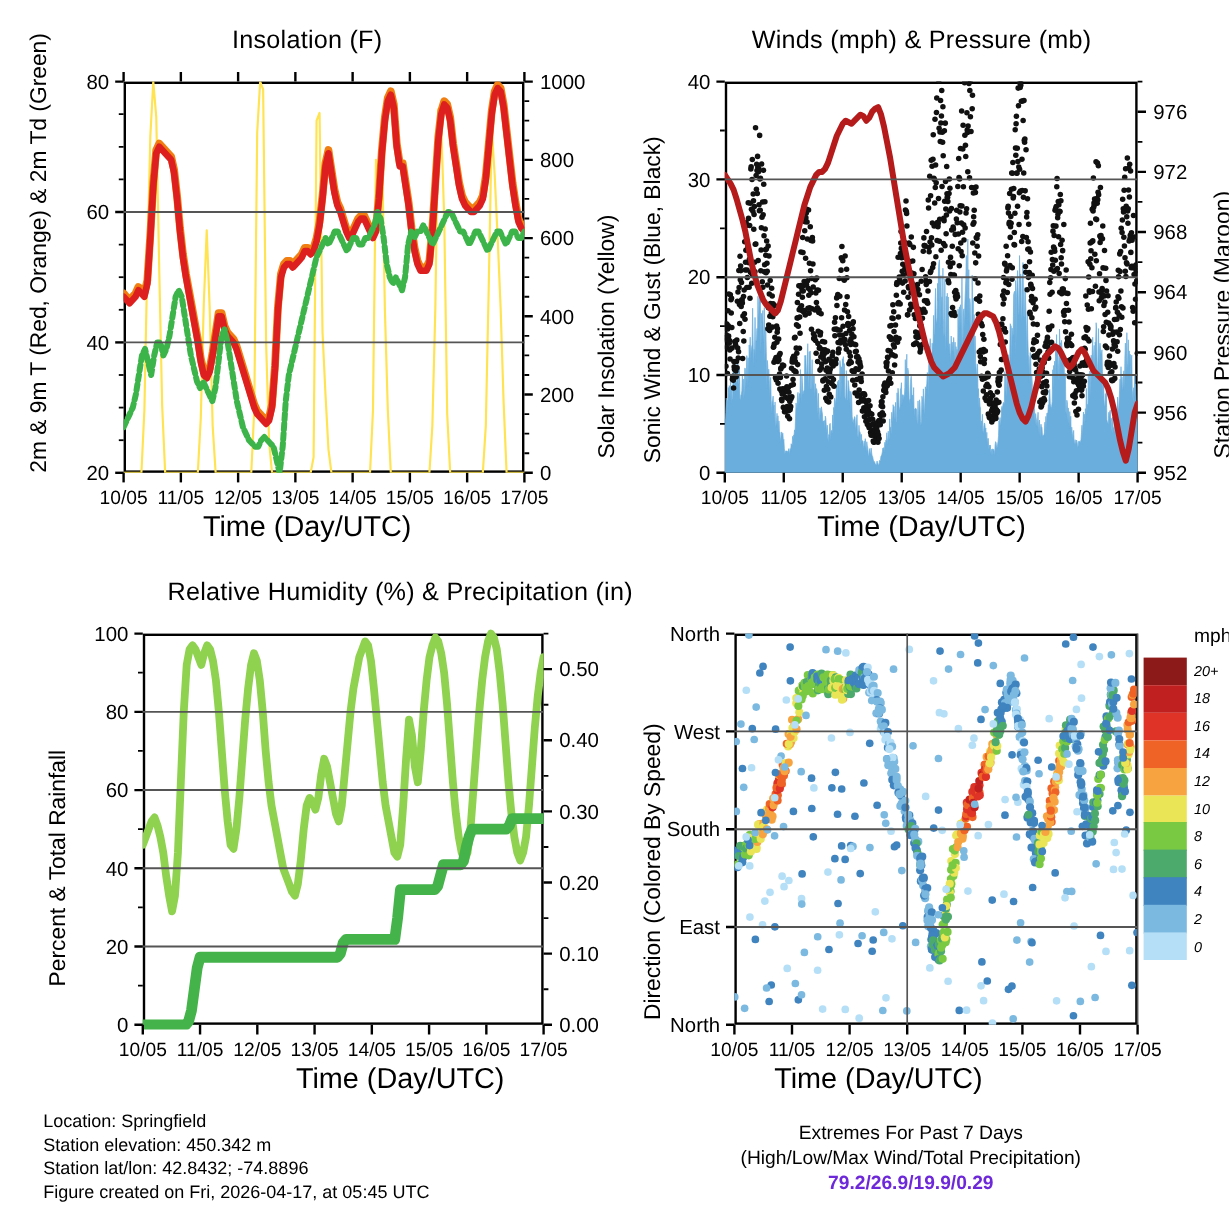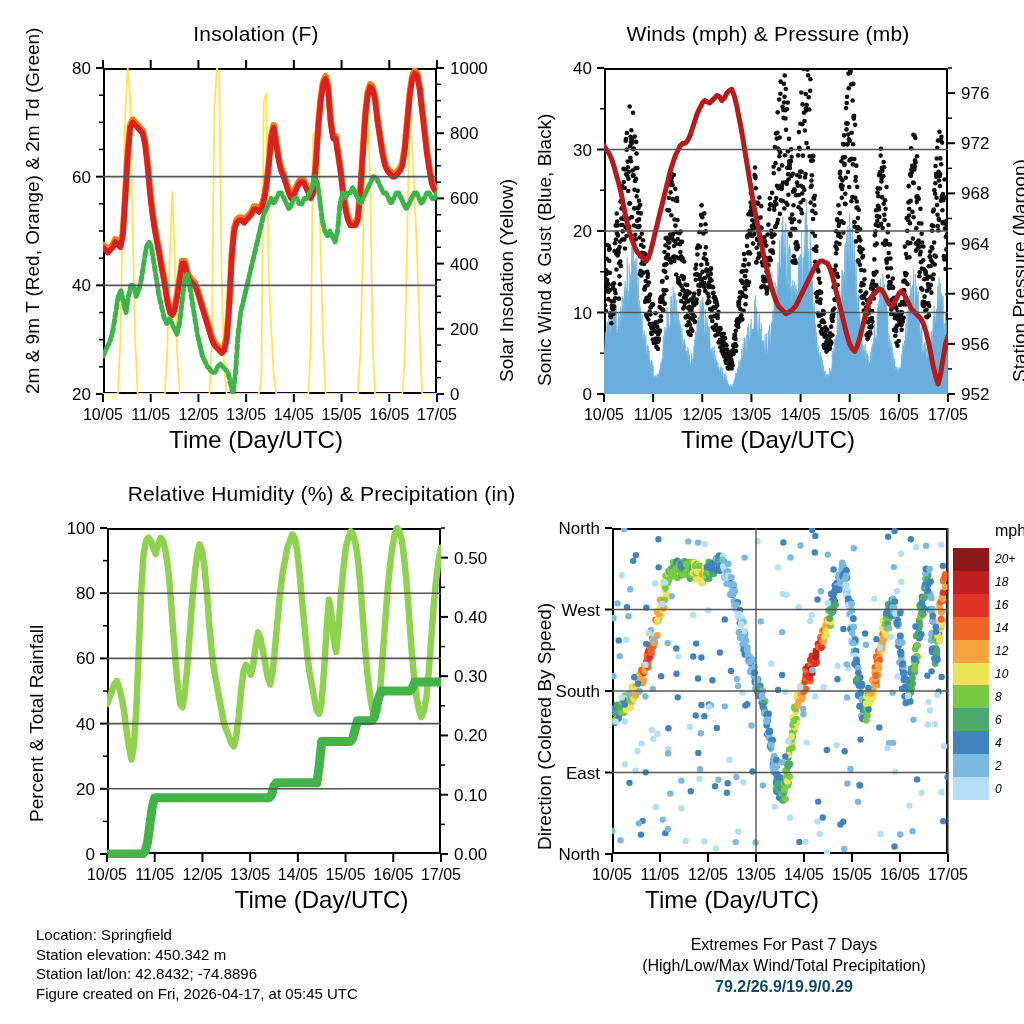--- a/index.html
+++ b/index.html
@@ -1579,21 +1579,21 @@
       <text x="288.57142857142856" y="398" font-size="16" text-anchor="middle" font-family="Liberation Sans, sans-serif" fill="#000">14/05</text>
       <line x1="337.7142857142857" y1="372" x2="337.7142857142857" y2="380" stroke="#000" stroke-width="2"></line>
       <text x="337.7142857142857" y="398" font-size="16" text-anchor="middle" font-family="Liberation Sans, sans-serif" fill="#000">15/05</text>
       <line x1="386.85714285714283" y1="372" x2="386.85714285714283" y2="380" stroke="#000" stroke-width="2"></line>
       <text x="386.85714285714283" y="398" font-size="16" text-anchor="middle" font-family="Liberation Sans, sans-serif" fill="#000">16/05</text>
       <line x1="436" y1="372" x2="436" y2="380" stroke="#000" stroke-width="2"></line>
       <text x="436" y="398" font-size="16" text-anchor="middle" font-family="Liberation Sans, sans-serif" fill="#000">17/05</text>
     </svg>
 </div>
 
-<div class="panel" style="left:4px;top:482px;width:512px;height:440px;padding-left:41px;">
+<div class="panel" style="left:16px;top:482px;width:512px;height:440px;padding-left:41px;">
   <div class="ptitle" style="top:0;">Relative Humidity (%) &amp; Precipitation (in)</div>
   <div class="plotbox" style="left:103px;top:46px;width:334px;height:326px;"></div>
   <div class="ylab" style="left:22px;top:340px;">Percent &amp; Total Rainfall</div>
   <div class="xlab" style="top:404px;">Time (Day/UTC)</div>
   <svg id="svg-hum" width="512" height="440" style="position:absolute;left:0;top:0;pointer-events:none;">
       <clipPath id="ch">
         <rect x="103" y="42" width="334" height="334"></rect>
       </clipPath>
       <g clip-path="url(#ch)">
         <path d="M103.00 222.04 L105.44 215.52 L107.88 209.00 L110.31 202.48 L112.75 199.22 L115.19 205.74 L117.63 215.52 L120.07 228.56 L122.50 248.12 L124.94 264.42 L127.38 277.46 L129.82 264.42 L132.26 228.56 L134.69 169.88 L137.13 111.20 L139.57 72.08 L142.01 59.04 L144.45 55.78 L146.88 59.04 L149.32 65.56 L151.76 72.08 L154.20 62.30 L156.64 55.78 L159.07 59.04 L161.51 68.82 L163.95 85.12 L166.39 111.20 L168.82 143.80 L171.26 176.40 L173.70 202.48 L176.14 222.04 L178.58 225.30 L181.01 209.00 L183.45 182.92 L185.89 150.32 L188.33 117.72 L190.77 91.64 L193.20 72.08 L195.64 62.30 L198.08 68.82 L200.52 85.12 L202.96 111.20 L205.39 143.80 L207.83 169.88 L210.27 189.44 L212.71 202.48 L215.15 215.52 L217.58 228.56 L220.02 241.60 L222.46 248.12 L224.90 254.64 L227.34 261.16 L229.77 264.42 L232.21 254.64 L234.65 235.08 L237.09 209.00 L239.53 189.44 L241.96 182.92 L244.40 186.18 L246.84 192.70 L249.28 182.92 L251.72 163.36 L254.15 150.32 L256.59 156.84 L259.03 169.88 L261.47 182.92 L263.91 195.96 L266.34 202.48 L268.78 189.44 L271.22 163.36 L273.66 137.28 L276.09 111.20 L278.53 91.64 L280.97 78.60 L283.41 65.56 L285.85 59.04 L288.28 52.52 L290.72 55.78 L293.16 68.82 L295.60 91.64 L298.04 117.72 L300.47 143.80 L302.91 169.88 L305.35 189.44 L307.79 202.48 L310.23 215.52 L312.66 228.56 L315.10 231.82 L317.54 222.04 L319.98 189.44 L322.42 150.32 L324.85 117.72 L327.29 130.76 L329.73 156.84 L332.17 169.88 L334.61 143.80 L337.04 111.20 L339.48 85.12 L341.92 65.56 L344.36 55.78 L346.80 49.26 L349.23 52.52 L351.67 62.30 L354.11 78.60 L356.55 104.68 L358.99 137.28 L361.42 169.88 L363.86 195.96 L366.30 215.52 L368.74 228.56 L371.18 235.08 L373.61 228.56 L376.05 209.00 L378.49 176.40 L380.93 143.80 L383.36 111.20 L385.80 85.12 L388.24 65.56 L390.68 52.52 L393.12 46.00 L395.55 49.26 L397.99 59.04 L400.43 78.60 L402.87 104.68 L405.31 137.28 L407.74 169.88 L410.18 195.96 L412.62 215.52 L415.06 228.56 L417.50 235.08 L419.93 228.56 L422.37 215.52 L424.81 189.44 L427.25 156.84 L429.69 124.24 L432.12 98.16 L434.56 78.60 L437.00 65.56 " fill="none" stroke="#8ed24f" stroke-width="6.5" stroke-linejoin="round" stroke-linecap="round"></path>
@@ -2826,17 +2826,17 @@
     </div>
 </div>
 
 <div class="foot" id="footer" style="left:36px;top:925px;">
     <div>Location: Springfield</div>
     <div>Station elevation: 450.342 m</div>
     <div>Station lat/lon: 42.8432; -74.8896</div>
     <div>Figure created on Fri, 2026-04-17, at 05:45 UTC</div>
   </div>
 
-<div class="ext" style="left:584px;top:934px;width:400px;">
+<div class="ext" style="left:559px;top:934px;width:400px;">
   <div>Extremes For Past 7 Days</div>
   <div>(High/Low/Max Wind/Total Precipitation)</div>
-  <div class="extval" style="color:#0c4a6e;">79.2/26.9/19.9/0.29</div>
+  <div class="extval" style="color:#6d28d9;">79.2/26.9/19.9/0.29</div>
 </div>
 
 </body></html>

